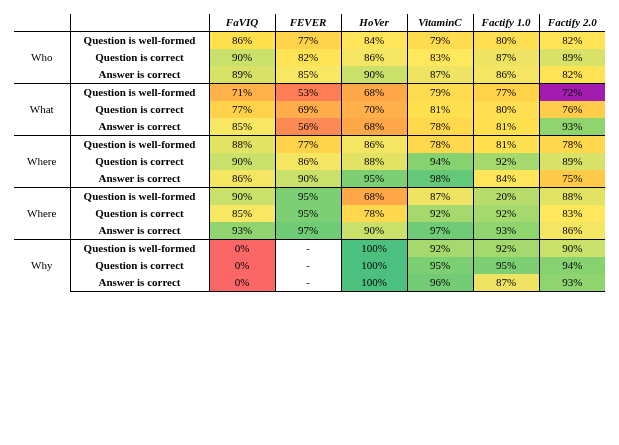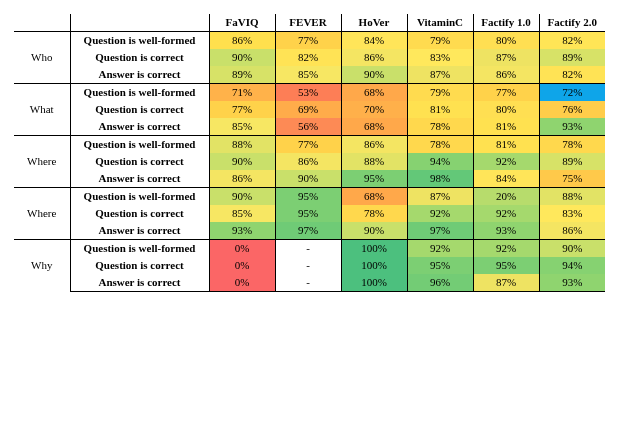--- a/index.html
+++ b/index.html
@@ -42,20 +42,21 @@
   col.rowlabel { width: 139px; }
   col.datacol { width: 66px; }
 
   
   .hdr {
     font-weight: bold;
     font-size: 11.5px;
     border-bottom: 1.2px solid #000;
     height: 20px;
     line-height: 20px;
+    font-style: italic;
   }
   .hdr-blank {
     border-bottom: 1.2px solid #000;
   }
   .top-rule td {
     border-top: 1.2px solid #000;
   }
   .grp-cell {
     font-weight: normal;
     font-size: 12px;
@@ -154,21 +155,21 @@
           <td class="vline-left" style="background: rgb(255, 227, 85);">82%</td>
         </tr>
         <tr class="sep-top">
           <td class="grp-cell" rowspan="3">What</td>
           <td class="rowname vline-left">Question is well-formed</td>
           <td class="vline-left" style="background: rgb(255, 178, 74);">71%</td>
           <td class="vline-left" style="background: rgb(253, 126, 86);">53%</td>
           <td class="vline-left" style="background: rgb(255, 168, 74);">68%</td>
           <td class="vline-left" style="background: rgb(255, 219, 79);">79%</td>
           <td class="vline-left" style="background: rgb(255, 210, 74);">77%</td>
-          <td class="vline-left" style="background: #0ea5e9;">72%</td>
+          <td class="vline-left" style="background: #a21caf;">72%</td>
         </tr>
         <tr>
           <td class="rowname vline-left">Question is correct</td>
           <td class="vline-left" style="background: rgb(255, 210, 74);">77%</td>
           <td class="vline-left" style="background: rgb(255, 172, 74);">69%</td>
           <td class="vline-left" style="background: rgb(255, 176, 74);">70%</td>
           <td class="vline-left" style="background: rgb(255, 225, 80);">81%</td>
           <td class="vline-left" style="background: rgb(255, 223, 82);">80%</td>
           <td class="vline-left" style="background: rgb(255, 205, 74);">76%</td>
         </tr>

